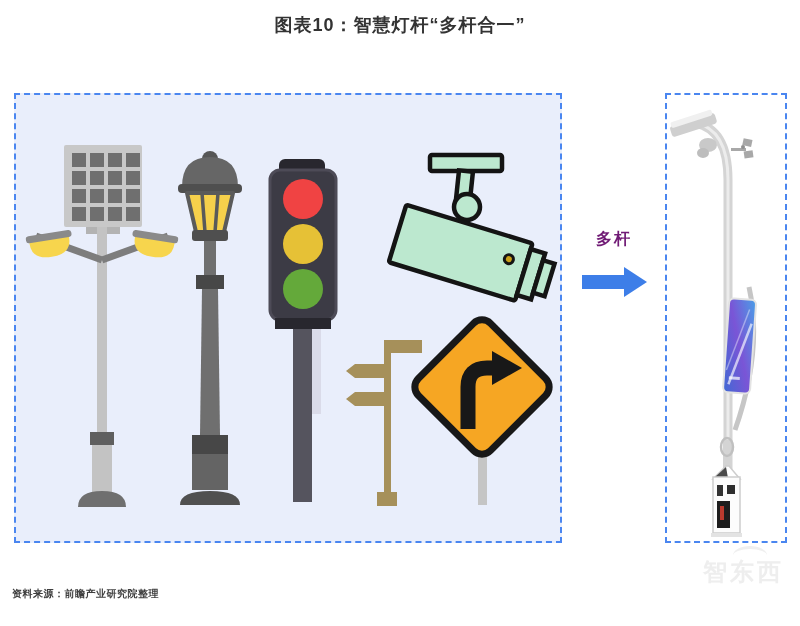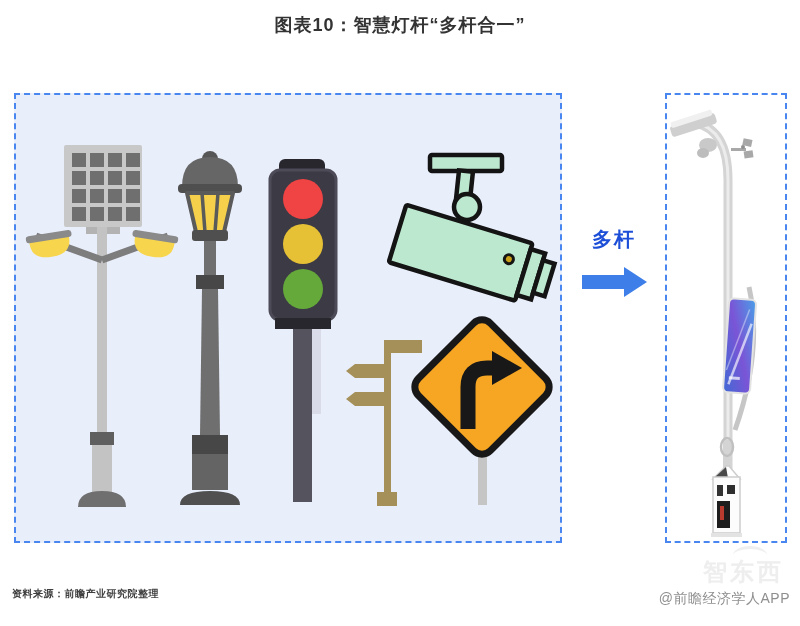--- a/index.html
+++ b/index.html
@@ -17,21 +17,21 @@
   }
   .right-box{
     position:absolute;left:665px;top:93px;width:118px;height:446px;
     background:#ffffff;border:2px dashed #4a86f0;
   }
   .left-box svg,.right-box svg{position:absolute;left:0;top:0;}
   .merge-group{
     position:absolute;left:564px;top:226px;width:100px;text-align:center;
   }
   .merge-label{
-    font-size:20px;font-weight:bold;color:#1d4ed8;line-height:26px;letter-spacing:2px;
+    font-size:16px;font-weight:bold;color:#701a75;line-height:26px;letter-spacing:2px;
   }
   .merge-arrow{margin-top:14px;}
   .source-note{
     position:absolute;left:12px;top:587px;font-size:10px;font-weight:bold;color:#3f3f3f;
     letter-spacing:0.5px;
   }
   .credit{
     position:absolute;right:10px;top:590px;font-size:14px;color:#8f8f8f;letter-spacing:0.5px;
   }
   .watermark{
@@ -207,15 +207,14 @@
         <rect x="44" y="438" width="31" height="4" fill="#e3e3e3"></rect>
       </g>
     </svg>
   </div>
 
   <div class="watermark">
     <span class="arc"></span>
     <span>智东西</span>
   </div>
   <div class="source-note">资料来源：前瞻产业研究院整理</div>
-  <div class="credit">@前瞻经济学人APP</div>
 
 </div>
 
 </body></html>

